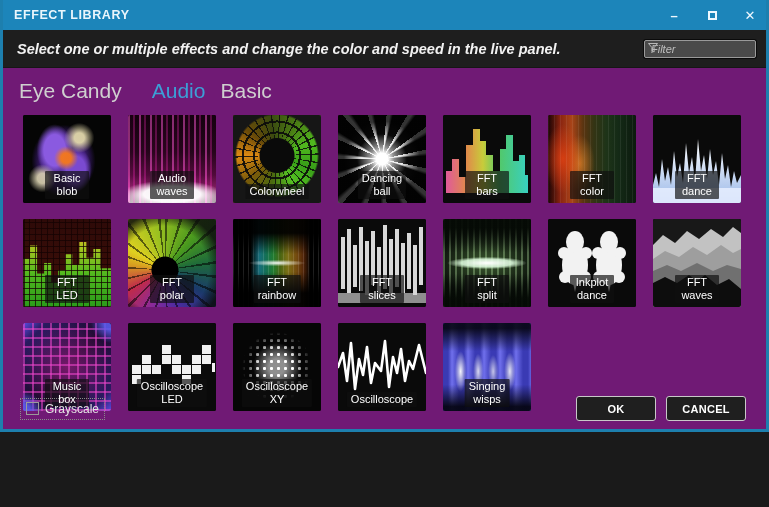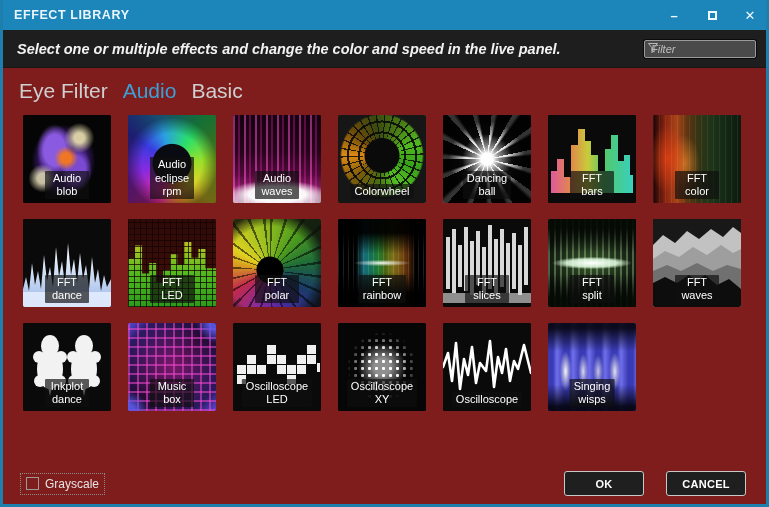--- a/index.html
+++ b/index.html
@@ -1,37 +1,37 @@
 <!DOCTYPE html>
 <html><head>
 <meta charset="utf-8">
 <style>
   * { box-sizing: border-box; margin: 0; padding: 0; }
   html,body { width:769px; height:507px; background:#1a1a1a; font-family:"Liberation Sans", sans-serif; }
-  .window { position:relative; width:769px; height:507px; background:#7f1d1d;
+  .window { position:relative; width:769px; height:432px; background:#701a75;
             border-left:3px solid #1d7fae; border-right:3px solid #1d7fae; border-bottom:3px solid #1d7fae; overflow:hidden; }
   
   .titlebar { height:30px; margin:-0px -3px 0 -3px; background:#1c85ba; display:flex; align-items:center; padding:0 12px 0 14px; }
   .titlebar .title { color:#eaf6fc; font-size:12.5px; font-weight:600; letter-spacing:.6px; }
   .win-controls { margin-left:auto; display:flex; align-items:center; gap:24px; }
   .win-btn { color:#eef8ff; font-size:13px; line-height:1; cursor:default; display:flex; align-items:center; justify-content:center; width:14px; height:14px; }
   .win-btn .sq { width:9px; height:9px; border:2px solid #eef8ff; display:inline-block; }
   .win-btn.minimize { font-weight:bold; }
   
   .strip { height:38px; background:#1e1e1e; display:flex; align-items:center; padding:0 10px 0 14px; border-bottom:1px solid #161616; }
   .instruction { color:#f2f2f2; font-size:14.5px; font-style:italic; font-weight:600; }
   .filter-wrap { margin-left:auto; position:relative; }
   .filter-input { width:112px; height:18px; background:#4a4a4a; border:1px solid #9a9a9a; box-shadow:0 0 0 1px #0a0a0a; border-radius:2px;
                   color:#d8d8d8; font-size:11px; font-style:italic; padding:0 4px 0 6px; outline:none; }
   .filter-input::placeholder { color:#bdbdbd; font-style:italic; }
   .funnel { position:absolute; left:4px; top:4px; width:10px; height:10px; pointer-events:none; }
   
   .tabs { display:flex; gap:15px; align-items:baseline; margin:11px 0 0 16px; }
   .tab { font-size:21px; color:#cfcfcf; cursor:default; }
-  .tab.active { color:#3c9fd6; }
+  .tab.active { color:#3c9fd6;margin-left:15px; }
   
   .grid { display:grid; grid-template-columns:repeat(7,88px); grid-auto-rows:88px; gap:16px 17px; margin:12px 0 0 20px; }
   .cell { position:relative; width:88px; height:88px; border-radius:2px; overflow:hidden; background:#050505; cursor:pointer; }
   .thumb { position:absolute; inset:0; }
   .thumb svg { position:absolute; inset:0; }
   .thumb-label { position:absolute; bottom:4px; left:50%; transform:translateX(-50%); max-width:86px;
                  background:rgba(15,15,15,.68); color:#fff; font-size:11px; line-height:1.2; padding:1px 4px;
                  text-align:center; white-space:normal; border-radius:1px; }
   
   .thumb-audio-blob { background:
@@ -114,21 +114,21 @@
       repeating-linear-gradient(90deg, #3a3ab4 0 5px, #7070ec 9px, #3a3ab4 16px); }
   .thumb-fft-bars, .thumb-fft-glow, .thumb-fft-slices, .thumb-fft-waves,
   .thumb-inkplot-dance, .thumb-oscilloscope-led, .thumb-oscilloscope { background:#0a0a0a; }
   
   .footer { position:absolute; left:0; right:8px; bottom:8px; display:flex; align-items:center; justify-content:space-between; padding:0 12px 0 18px; }
   .gray-check { display:flex; align-items:center; gap:6px; outline:1px dotted #8a8a8a; padding:3px 5px; cursor:default; }
   .gray-check input { appearance:none; width:13px; height:13px; border:1px solid #9a9a9a; background:transparent; margin:0; }
   .gray-check .lbl { color:#e4e4e4; font-size:12px; }
   .btn-row { display:flex; gap:10px; }
   .btn { width:80px; height:25px; background:#1f1f1f; border:1px solid #c8c8c8; border-radius:3px;
-         color:#ffffff; font-size:11px; font-weight:bold; font-family:"Liberation Sans",sans-serif; letter-spacing:.3px; cursor:pointer;margin-left:12px; }
+         color:#ffffff; font-size:11px; font-weight:bold; font-family:"Liberation Sans",sans-serif; letter-spacing:.3px; cursor:pointer; }
 </style>
 </head>
 <body>
 
 <div class="window">
 
   <div class="titlebar">
     <span class="title">EFFECT LIBRARY</span>
     <div class="win-controls">
       <span class="win-btn minimize">–</span>
@@ -143,33 +143,29 @@
     <span class="instruction">Select one or multiple effects and change the color and speed in the live panel.</span>
     <div class="filter-wrap">
       <svg class="funnel" viewBox="0 0 10 10">
         <path d="M0.5,0.5 h9 l-3.4,4 v4.5 l-2.2,-1.2 v-3.3 z" fill="none" stroke="#b8b8b8" stroke-width="1"></path>
       </svg>
       <input class="filter-input" type="text" placeholder="Filter" style="">
     </div>
   </div>
 
   <div class="tabs">
-      <span class="tab">Eye Filter</span>
+      <span class="tab">Eye Candy</span>
       <span class="tab active">Audio</span>
       <span class="tab">Basic</span>
     </div>
 
   <div class="grid">
       <div class="cell">
         <div class="thumb thumb-audio-blob"></div>
-        <span class="thumb-label">Audio blob</span>
-      </div>
-      <div class="cell">
-        <div class="thumb thumb-audio-eclipse"></div>
-        <span class="thumb-label">Audio eclipse rpm</span>
+        <span class="thumb-label">Basic blob</span>
       </div>
       <div class="cell">
         <div class="thumb thumb-audio-waves"></div>
         <span class="thumb-label">Audio waves</span>
       </div>
       <div class="cell">
         <div class="thumb thumb-colorwheel"></div>
         <span class="thumb-label">Colorwheel</span>
       </div>
       <div class="cell">
@@ -246,32 +242,20 @@
             </g>
           </svg>
         </div>
         <span class="thumb-label">FFT slices</span>
       </div>
       <div class="cell">
         <div class="thumb thumb-fft-split"></div>
         <span class="thumb-label">FFT split</span>
       </div>
       <div class="cell">
-        <div class="thumb thumb-fft-waves">
-          <svg viewBox="0 0 88 88">
-            <rect width="88" height="88" fill="#181818"></rect>
-            <polygon fill="#c2c2c2" points="0,26 10,16 22,24 34,12 46,20 58,10 70,18 80,8 88,14 88,88 0,88"></polygon>
-            <polygon fill="#9e9e9e" points="0,40 12,32 26,38 40,28 54,36 68,26 80,34 88,30 88,88 0,88"></polygon>
-            <polygon fill="#707070" points="0,52 14,46 28,52 44,44 60,52 74,46 88,50 88,88 0,88"></polygon>
-            <polygon fill="#0d0d0d" points="0,64 12,58 24,64 36,56 44,62 52,56 64,66 76,60 88,70 88,88 0,88"></polygon>
-          </svg>
-        </div>
-        <span class="thumb-label">FFT waves</span>
-      </div>
-      <div class="cell">
         <div class="thumb thumb-inkplot-dance">
           <svg viewBox="0 0 88 88">
             <g fill="#f2f2f2">
               <ellipse cx="27" cy="46" rx="13" ry="20"></ellipse>
               <ellipse cx="27" cy="23" rx="9" ry="11"></ellipse>
               <circle cx="16" cy="34" r="6"></circle>
               <circle cx="38" cy="34" r="6"></circle>
               <circle cx="17" cy="58" r="6"></circle>
               <circle cx="37" cy="58" r="6"></circle>
               <path d="M25,64 L27,73 L29,64 Z"></path>
@@ -279,20 +263,32 @@
               <ellipse cx="61" cy="23" rx="9" ry="11"></ellipse>
               <circle cx="50" cy="34" r="6"></circle>
               <circle cx="72" cy="34" r="6"></circle>
               <circle cx="51" cy="58" r="6"></circle>
               <circle cx="71" cy="58" r="6"></circle>
               <path d="M59,64 L61,73 L63,64 Z"></path>
             </g>
           </svg>
         </div>
         <span class="thumb-label">Inkplot dance</span>
+      </div>
+      <div class="cell">
+        <div class="thumb thumb-fft-waves">
+          <svg viewBox="0 0 88 88">
+            <rect width="88" height="88" fill="#181818"></rect>
+            <polygon fill="#c2c2c2" points="0,26 10,16 22,24 34,12 46,20 58,10 70,18 80,8 88,14 88,88 0,88"></polygon>
+            <polygon fill="#9e9e9e" points="0,40 12,32 26,38 40,28 54,36 68,26 80,34 88,30 88,88 0,88"></polygon>
+            <polygon fill="#707070" points="0,52 14,46 28,52 44,44 60,52 74,46 88,50 88,88 0,88"></polygon>
+            <polygon fill="#0d0d0d" points="0,64 12,58 24,64 36,56 44,62 52,56 64,66 76,60 88,70 88,88 0,88"></polygon>
+          </svg>
+        </div>
+        <span class="thumb-label">FFT waves</span>
       </div>
       <div class="cell">
         <div class="thumb thumb-music-box"></div>
         <span class="thumb-label">Music box</span>
       </div>
       <div class="cell">
         <div class="thumb thumb-oscilloscope-led">
           <svg viewBox="0 0 88 88">
             <g fill="#f0f0f0">
               <rect x="4" y="42" width="9" height="9"></rect>

